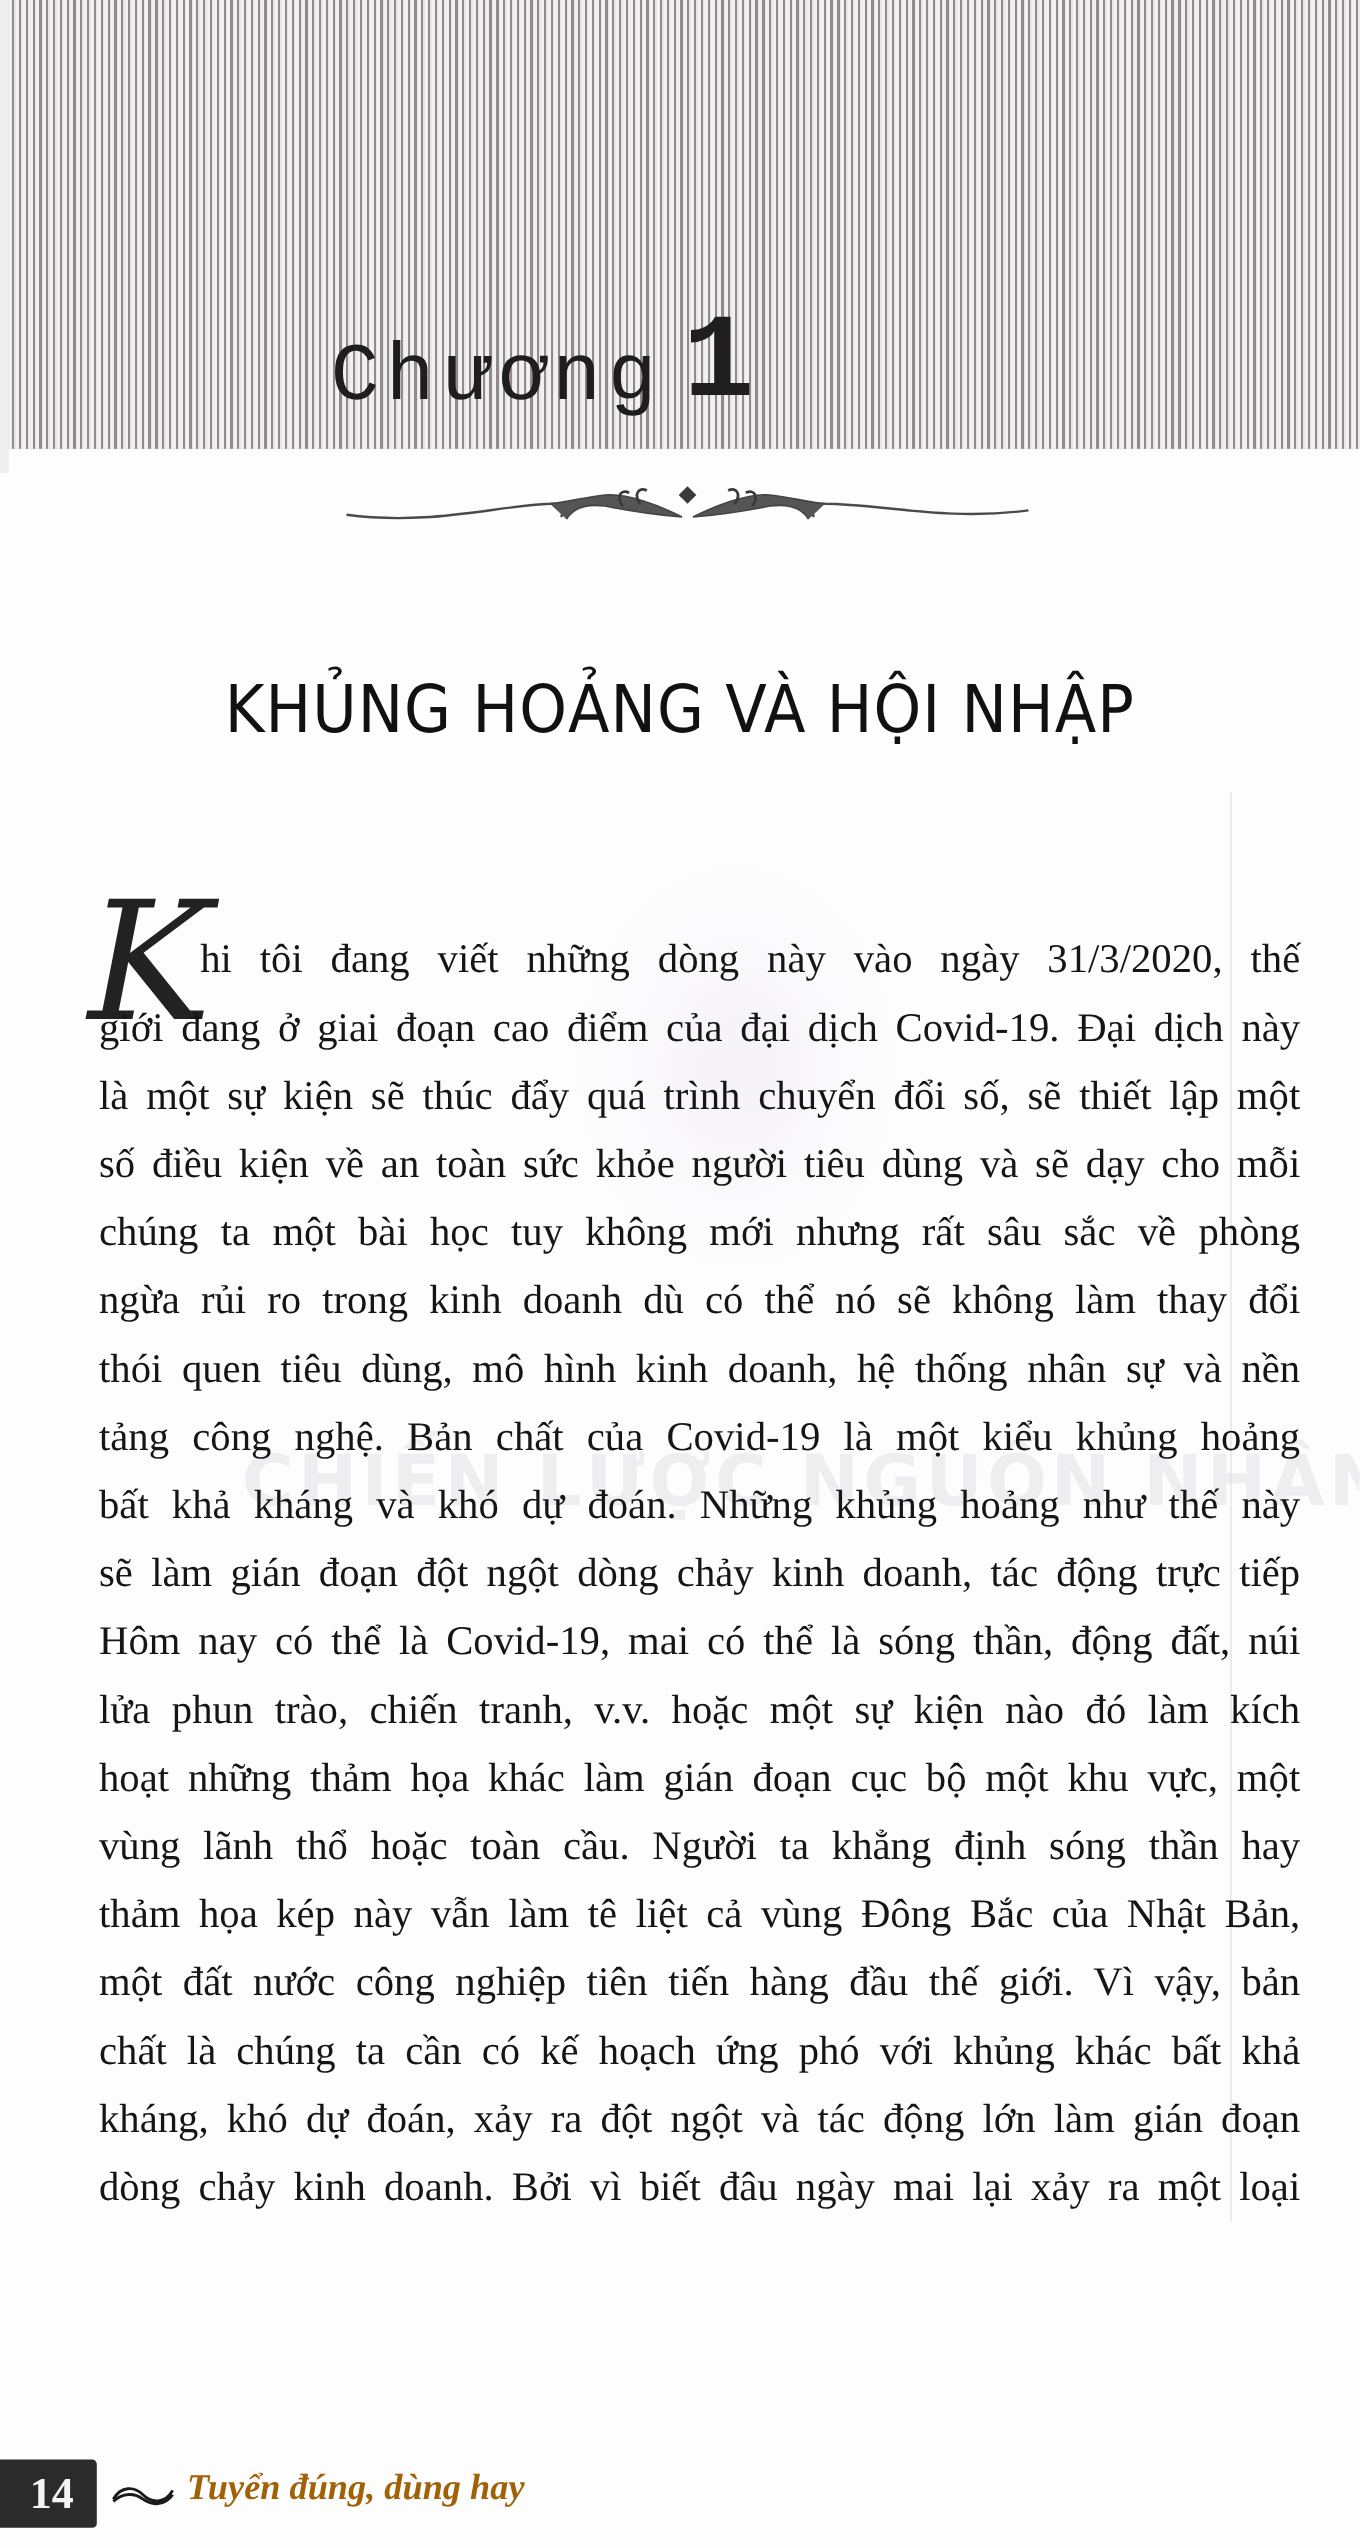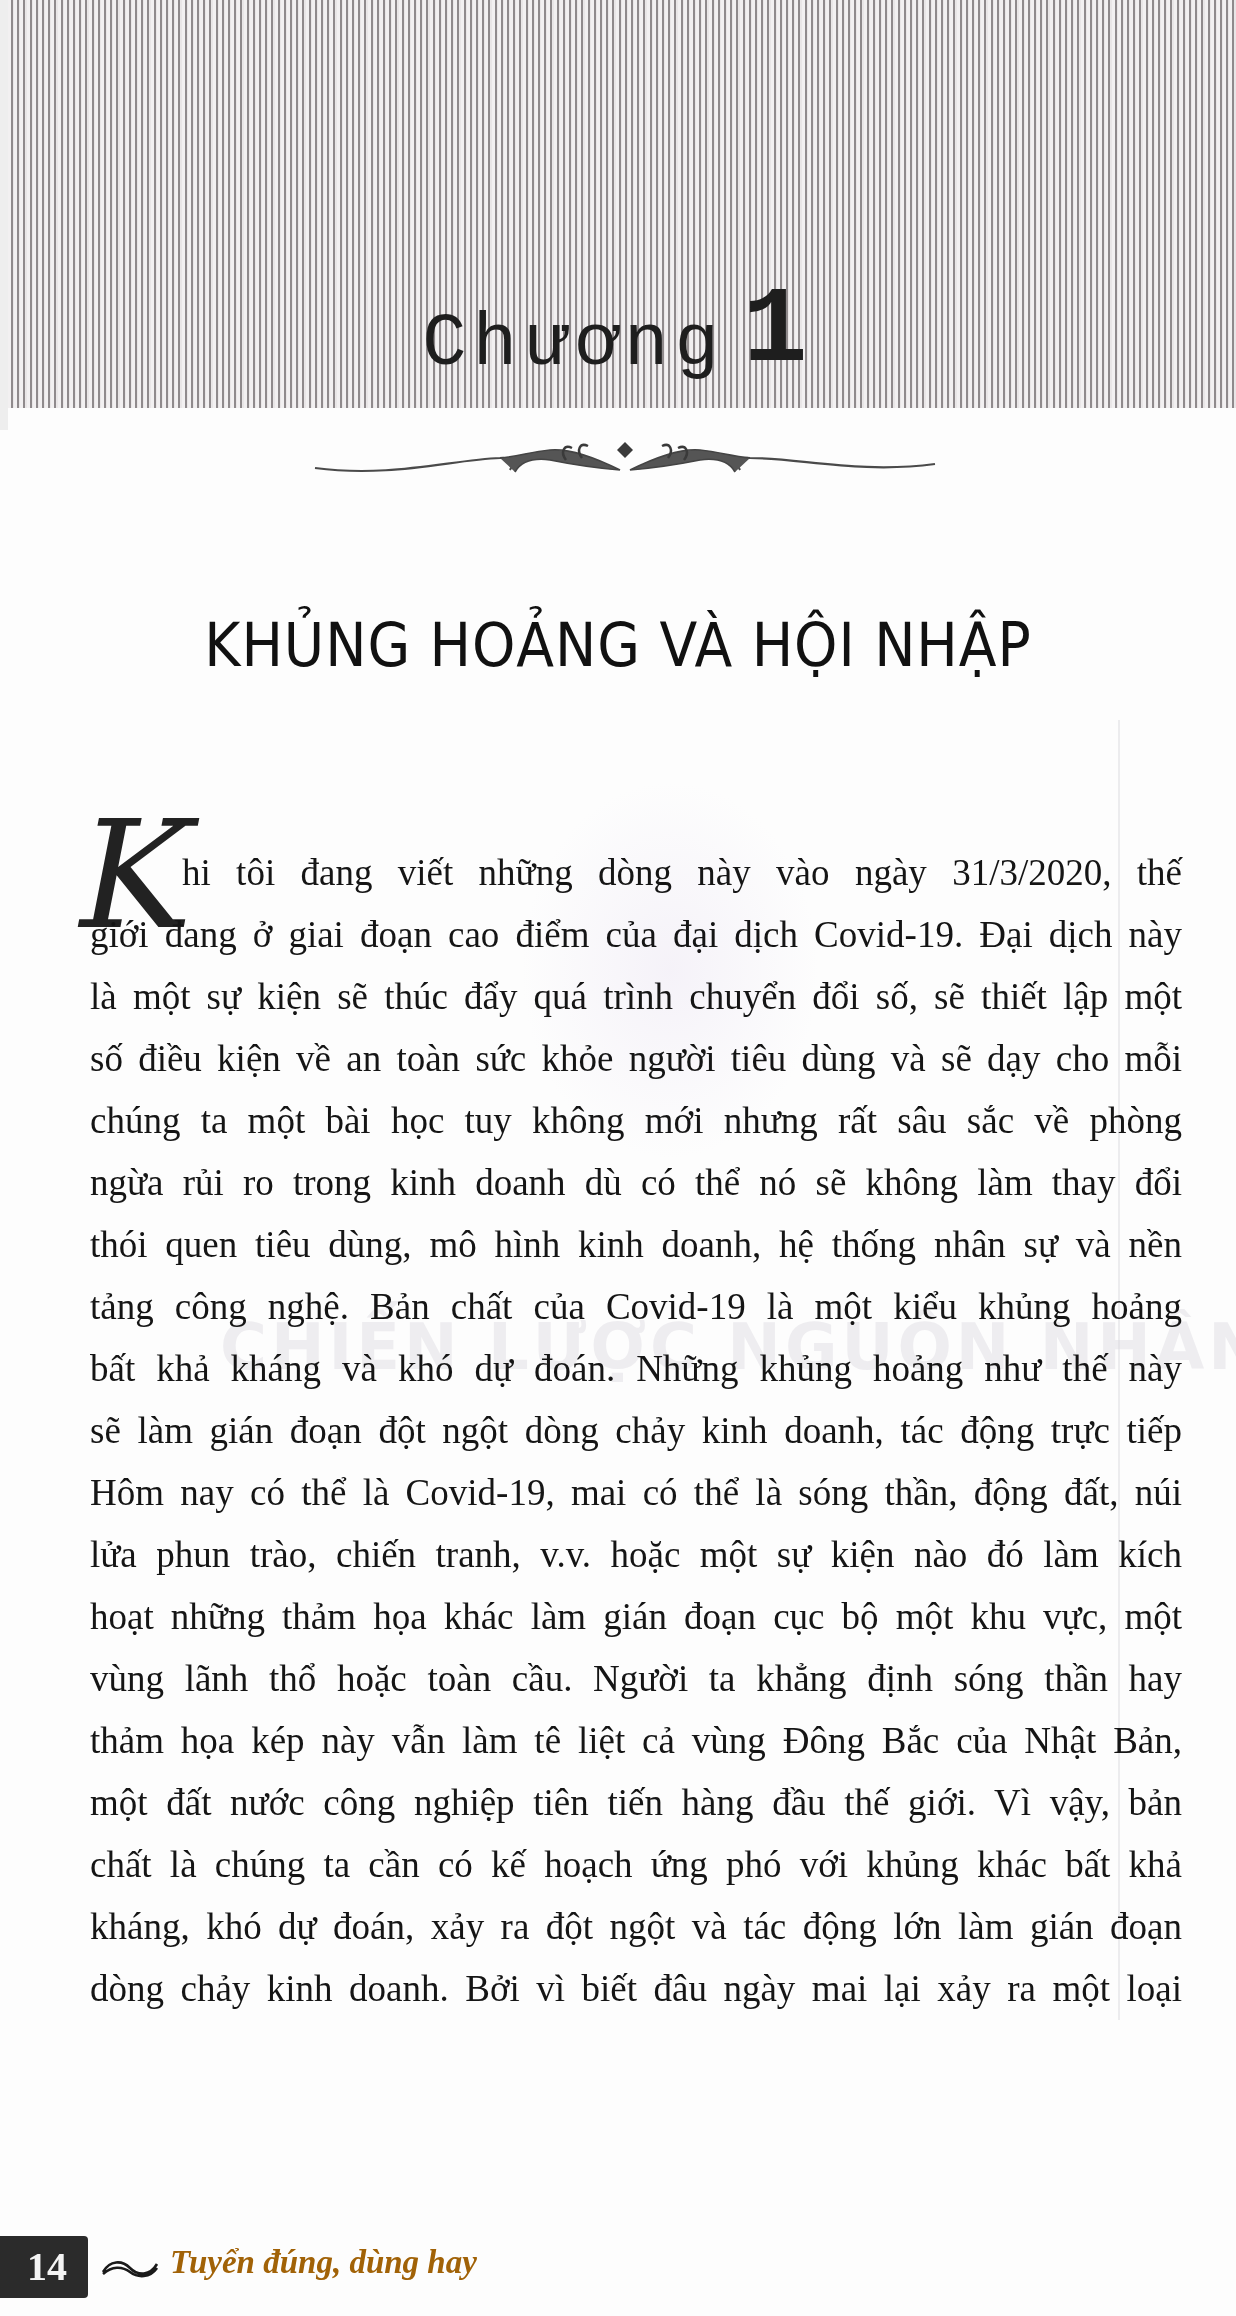--- a/index.html
+++ b/index.html
@@ -42,21 +42,21 @@
     }
     .chapter-band-edge {
       position: absolute;
       left: 0; top: 0;
       width: 8px; height: 430px;
       background: #eeeeee;
     }
     .chapter-label {
       position: absolute;
       left: 0;
-      width: 1236px;
+      width: 992px;
       top: 270px;
       text-align: center;
       font-family: "Liberation Mono", monospace;
       font-size: 74px;
       letter-spacing: 6px;
       color: #1e1e1e;
     }
     .chapter-label .word { font-size: 74px; }
     .chapter-label .num {
       font-size: 108px;

